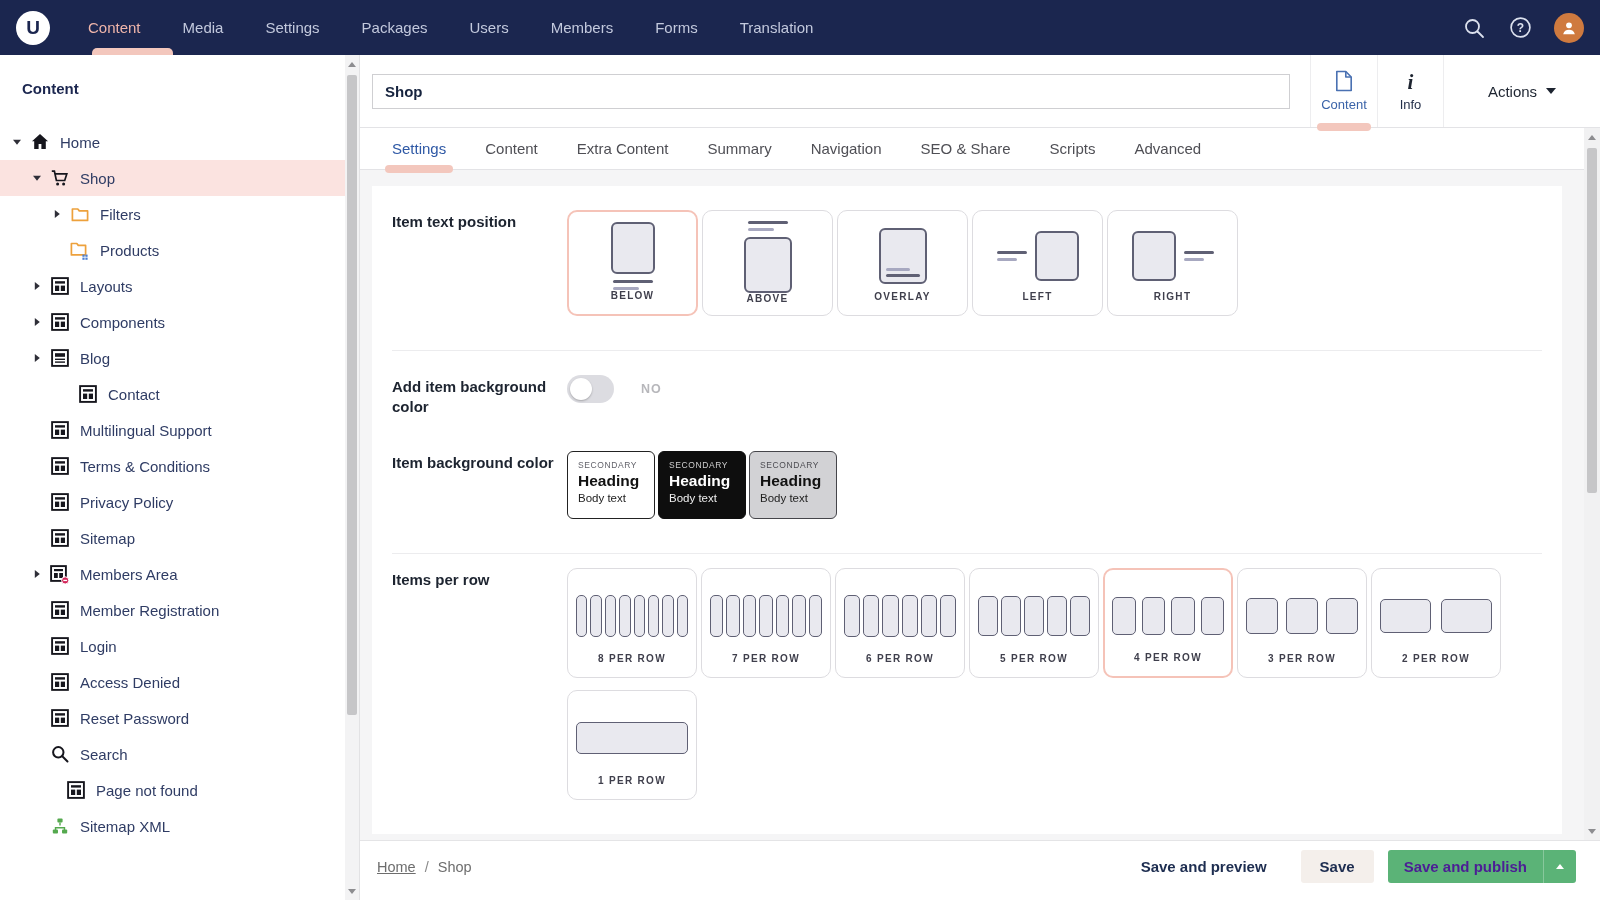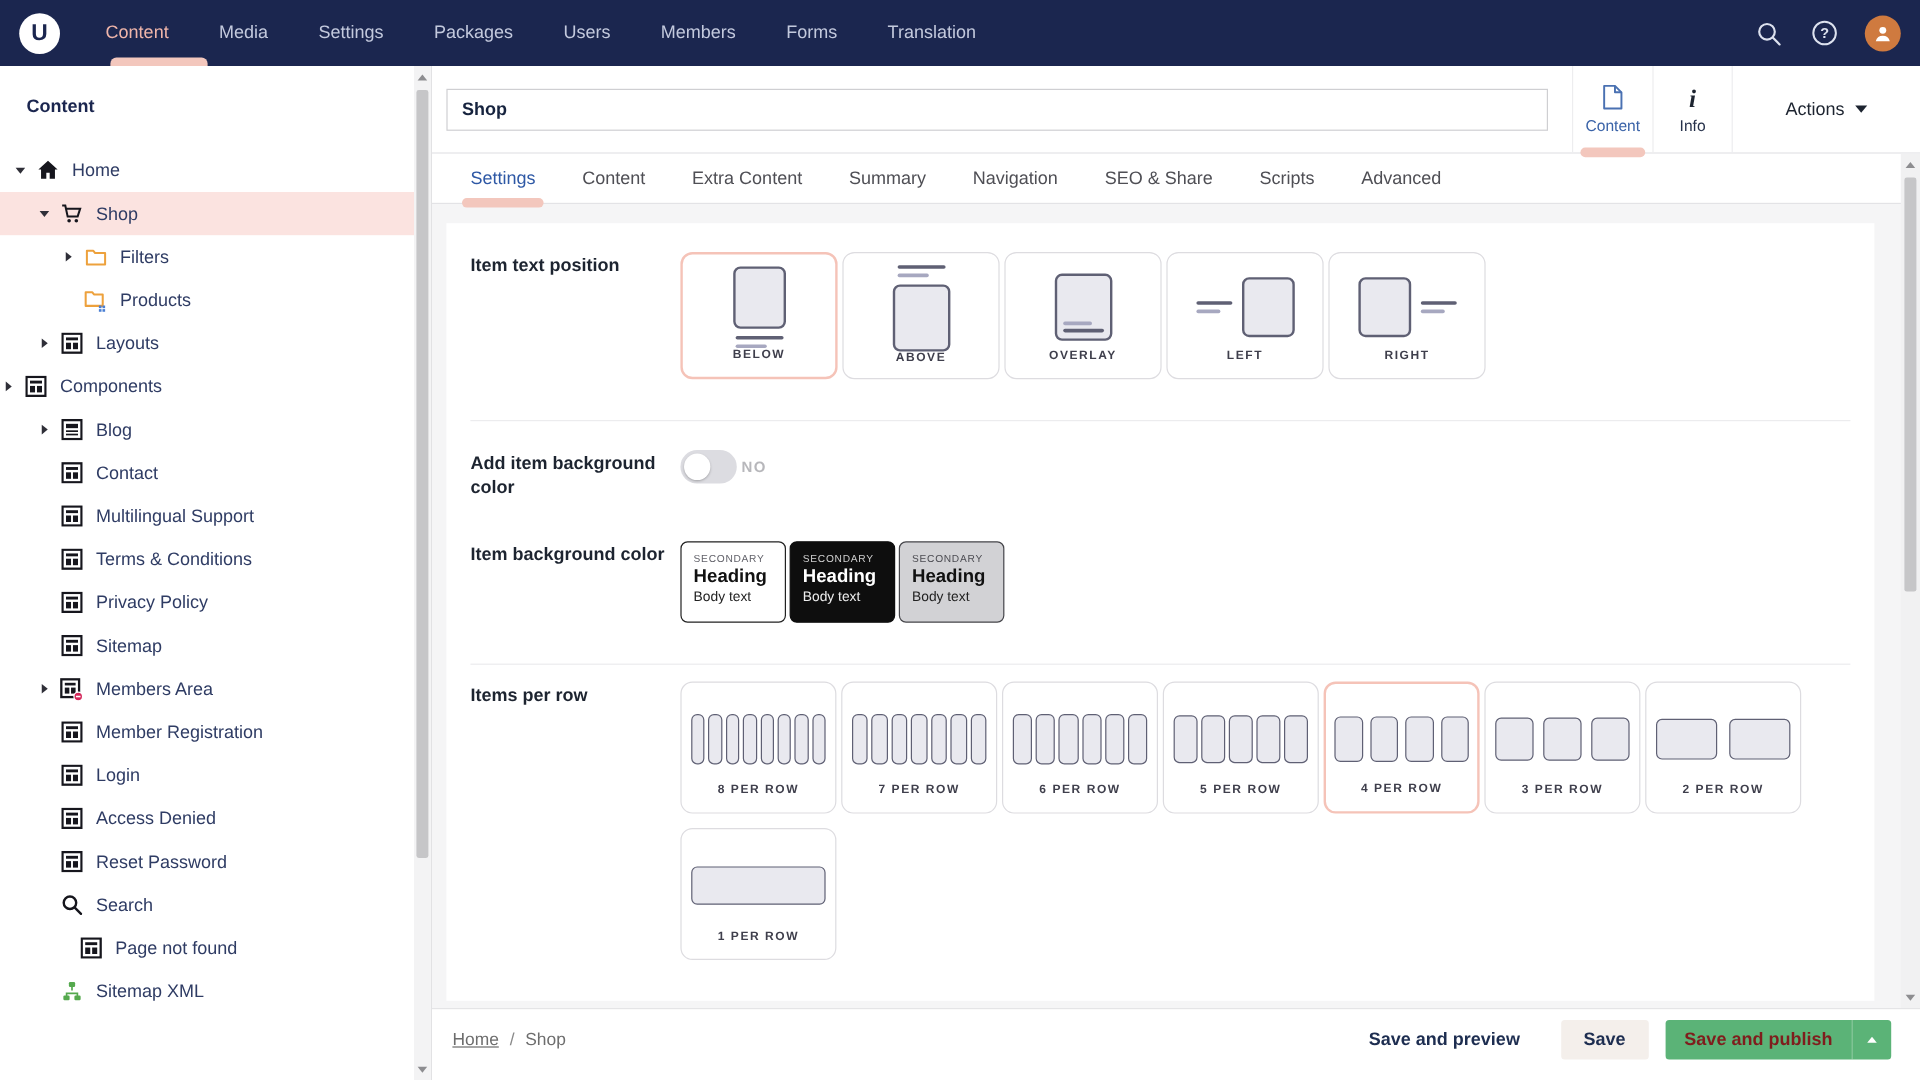--- a/index.html
+++ b/index.html
@@ -99,21 +99,21 @@
   .p-overlay { display:flex; flex-direction:column; justify-content:flex-end; align-items:flex-start; gap:3px; padding:5px; }
 
   .row-illus { display:flex; align-items:center; }
   .r-rect { background:#e9e9ef; border:1.5px solid #5f6074; border-radius:5px; }
 
   
   .toggle-wrap { display:flex; align-items:center; }
   .toggle { width:47px; height:28px; border-radius:14px; background:#dcdce1; position:relative; cursor:pointer; }
   .toggle-knob { position:absolute; left:3px; top:3px; width:22px; height:22px; border-radius:50%; background:#fff;
     box-shadow:0 1px 2px rgba(0,0,0,.25); }
-  .toggle-state { margin-left:4px; font-size:12.5px; font-weight:700; letter-spacing:1px; color:#b7b7bb; }
+  .toggle-state { margin-left:27px; font-size:12.5px; font-weight:700; letter-spacing:1px; color:#b7b7bb; }
 
   
   .prop-value.swatches { gap:3px; }
   .swatch { width:88px; height:68px; border-radius:6px; padding:8px 10px; display:flex; flex-direction:column; gap:2px; cursor:pointer; }
   .swatch.light { background:#fff; border:1px solid #222; }
   .swatch.dark { background:#0e0e0e; border:1px solid #0e0e0e; }
   .swatch.gray { background:#d2d2d5; border:1px solid #45454a; }
   .swatch-eyebrow { font-size:8.5px; letter-spacing:.6px; color:#62626a; }
   .swatch.dark .swatch-eyebrow { color:#cfcfcf; }
   .swatch.gray .swatch-eyebrow { color:#4c4c52; }
@@ -127,21 +127,21 @@
     padding:9px 24px 0 17px; position:relative; z-index:4; }
   .breadcrumb { display:flex; align-items:center; height:34px; font-size:14.5px; }
   .crumb-link { color:#6d6d6d; text-decoration:underline; cursor:pointer; }
   .crumb-sep { color:#8a8a8a; margin:0 9px; }
   .crumb-current { color:#6d6d6d; }
   .footer-actions { margin-left:auto; display:flex; align-items:center; }
   .btn-plain { font-size:15px; font-weight:600; color:#1d2d50; cursor:pointer; margin-right:34px; }
   .btn-save { font-size:15px; font-weight:600; color:#1d2d50; background:#f4efeb; border:none; border-radius:3px;
     padding:8px 19px; cursor:pointer; margin-right:14px; font-family:"Liberation Sans", sans-serif; }
   .btn-publish { display:flex; align-items:stretch; background:#5bb377; border-radius:3px; overflow:hidden; cursor:pointer; }
-  .btn-publish-label { padding:8px 16px; color:#7f1d1d; font-weight:700; font-size:15px;text-align:right; }
+  .btn-publish-label { padding:8px 16px; color:#4c1d95; font-weight:700; font-size:15px;text-align:right; }
   .btn-publish-caret { display:flex; align-items:center; padding:0 12px; border-left:1px solid rgba(255,255,255,.28); }
 </style>
 </head>
 <body>
 
 <div class="topbar">
   <div class="logo">U</div>
   <nav class="topnav" id="topnav">
       <div class="topnav-item active">
     <span class="topnav-label">Content</span>
@@ -259,21 +259,21 @@
     <span class="tree-icon">
             <svg width="18" height="18" viewBox="0 0 18 18">
               <rect x="1.1" y="1.1" width="15.8" height="15.8" fill="none" stroke="#16161d" stroke-width="1.9"></rect>
               <rect x="4" y="4.2" width="10" height="2.4" fill="#16161d"></rect>
               <rect x="4" y="8.6" width="4.2" height="5.4" fill="#16161d"></rect>
               <rect x="9.8" y="8.6" width="4.2" height="5.4" fill="#16161d"></rect>
             </svg>
           </span>
     <span class="tree-label">Layouts</span>
   </div>
-        <div class="tree-item" style="">
+        <div class="tree-item" style="padding-left: 30px;">
     <span class="tree-caret">
             <svg width="10" height="10" viewBox="0 0 10 10">
               <path d="M2.8 1l5 4-5 4z" fill="#2f2f38"></path>
             </svg>
           </span>
     <span class="tree-icon">
             <svg width="18" height="18" viewBox="0 0 18 18">
               <rect x="1.1" y="1.1" width="15.8" height="15.8" fill="none" stroke="#16161d" stroke-width="1.9"></rect>
               <rect x="4" y="4.2" width="10" height="2.4" fill="#16161d"></rect>
               <rect x="4" y="8.6" width="4.2" height="5.4" fill="#16161d"></rect>
@@ -291,21 +291,21 @@
     <span class="tree-icon">
             <svg width="18" height="18" viewBox="0 0 18 18">
               <rect x="1.1" y="1.1" width="15.8" height="15.8" fill="none" stroke="#16161d" stroke-width="1.9"></rect>
               <rect x="4" y="4.2" width="10" height="3.6" fill="#16161d"></rect>
               <rect x="4" y="9.6" width="10" height="1.4" fill="#16161d"></rect>
               <rect x="4" y="12.4" width="10" height="1.4" fill="#16161d"></rect>
             </svg>
           </span>
     <span class="tree-label">Blog</span>
   </div>
-        <div class="tree-item" style="padding-left: 30px;">
+        <div class="tree-item" style="padding-left: 30px; margin-left: 28px;">
     <span class="tree-caret"></span>
     <span class="tree-icon">
             <svg width="18" height="18" viewBox="0 0 18 18">
               <rect x="1.1" y="1.1" width="15.8" height="15.8" fill="none" stroke="#16161d" stroke-width="1.9"></rect>
               <rect x="4" y="4.2" width="10" height="2.4" fill="#16161d"></rect>
               <rect x="4" y="8.6" width="4.2" height="5.4" fill="#16161d"></rect>
               <rect x="9.8" y="8.6" width="4.2" height="5.4" fill="#16161d"></rect>
             </svg>
           </span>
     <span class="tree-label">Contact</span>

